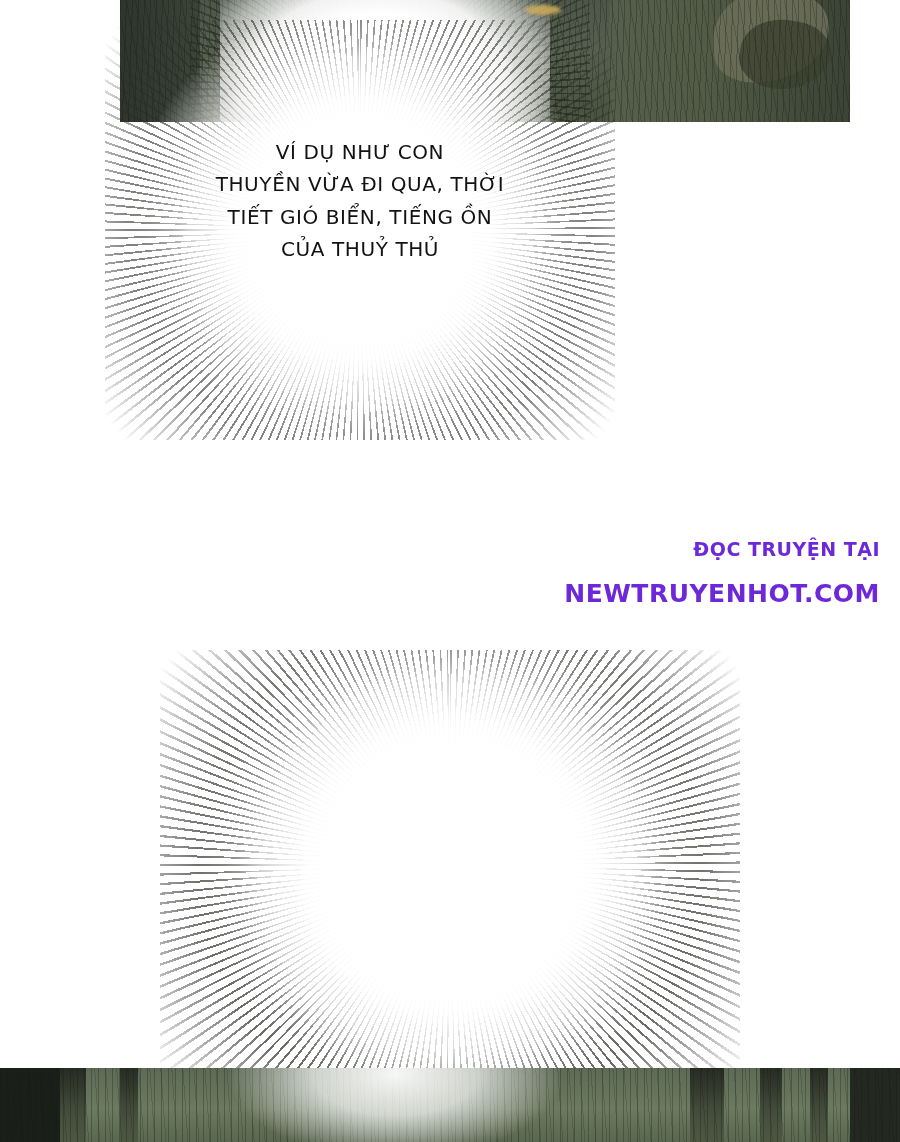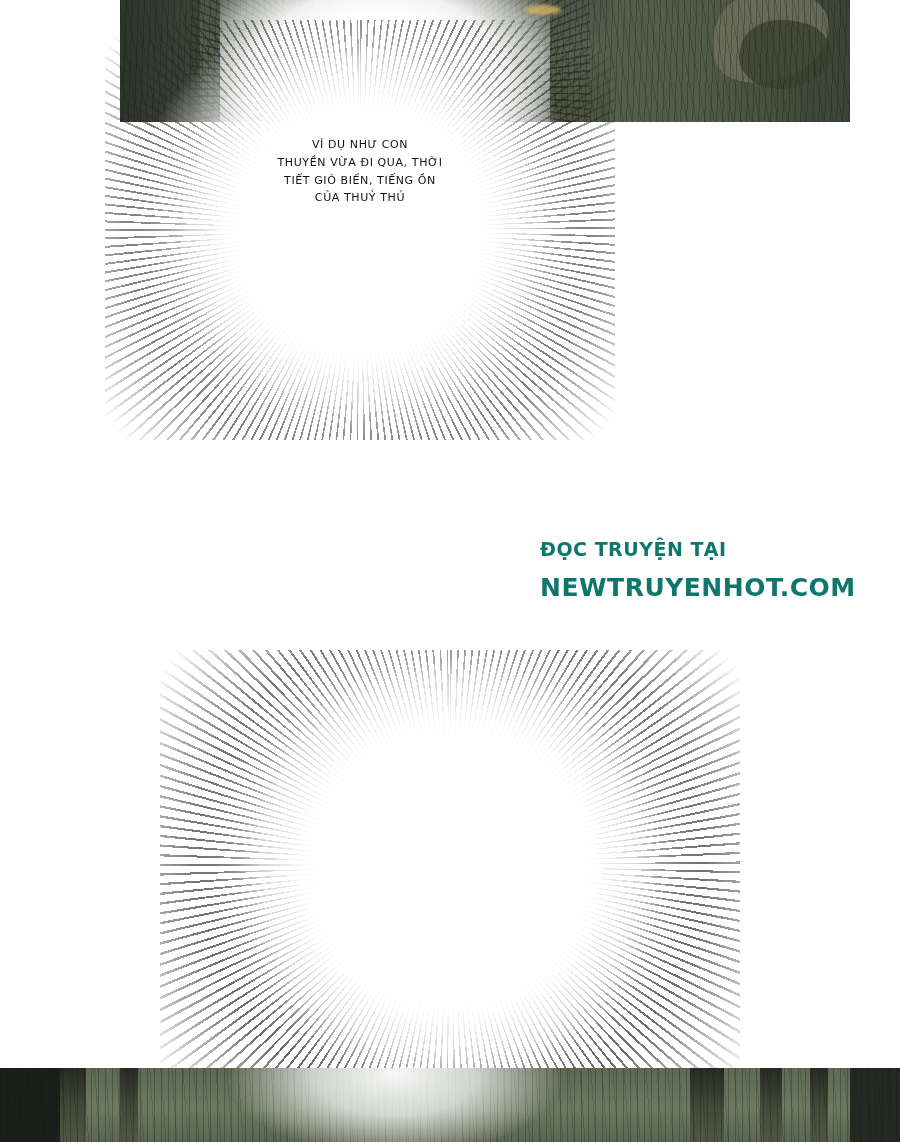--- a/index.html
+++ b/index.html
@@ -138,21 +138,21 @@
     -webkit-mask-image: radial-gradient(circle at 50% 52%, rgba(0,0,0,0) 0%, rgba(0,0,0,0) 30%, rgba(0,0,0,.8) 43%, #000 58%, rgba(0,0,0,.5) 78%, rgba(0,0,0,0) 97%);
             mask-image: radial-gradient(circle at 50% 52%, rgba(0,0,0,0) 0%, rgba(0,0,0,0) 30%, rgba(0,0,0,.8) 43%, #000 58%, rgba(0,0,0,.5) 78%, rgba(0,0,0,0) 97%);
   }
 
   
   .speech {
     position: absolute;
     text-align: center;
     color: #121212;
     font-family: "DejaVu Sans", sans-serif;
-    font-size: 11px;
+    font-size: 20px;
     line-height: 1.62;
     letter-spacing: .6px;
     text-transform: uppercase;
     white-space: pre-line;
     text-shadow:
       0 0 6px #fff, 0 0 6px #fff, 0 0 10px #fff, 0 0 14px #fff;
   }
   #speech-1 {
     left: 195px;
     top: 136px;
@@ -163,38 +163,38 @@
     top: 893px;
     width: 390px;
   }
 
   
   .watermark {
     position: absolute;
     left: 540px;
     top: 538px;
     width: 340px;
-    text-align: left;
-    color: #0f766e;
+    text-align: right;
+    color: #6d28d9;
     font-family: "DejaVu Sans", sans-serif;
     font-weight: bold;
     text-transform: uppercase;
     letter-spacing: .5px;
     user-select: none;
   }
   .watermark .wm-line1 {
     display: block;
     font-size: 19px;
     line-height: 1.25;
   }
   .watermark .wm-line2 {
     display: block;
     font-size: 25px;
     line-height: 1.25;
-    margin-top: 10px;
+    margin-top: 16px;
   }
 
   
   .panel-bottom {
     position: absolute;
     left: 0;
     top: 1068px;
     width: 900px;
     height: 74px;
     overflow: hidden;

